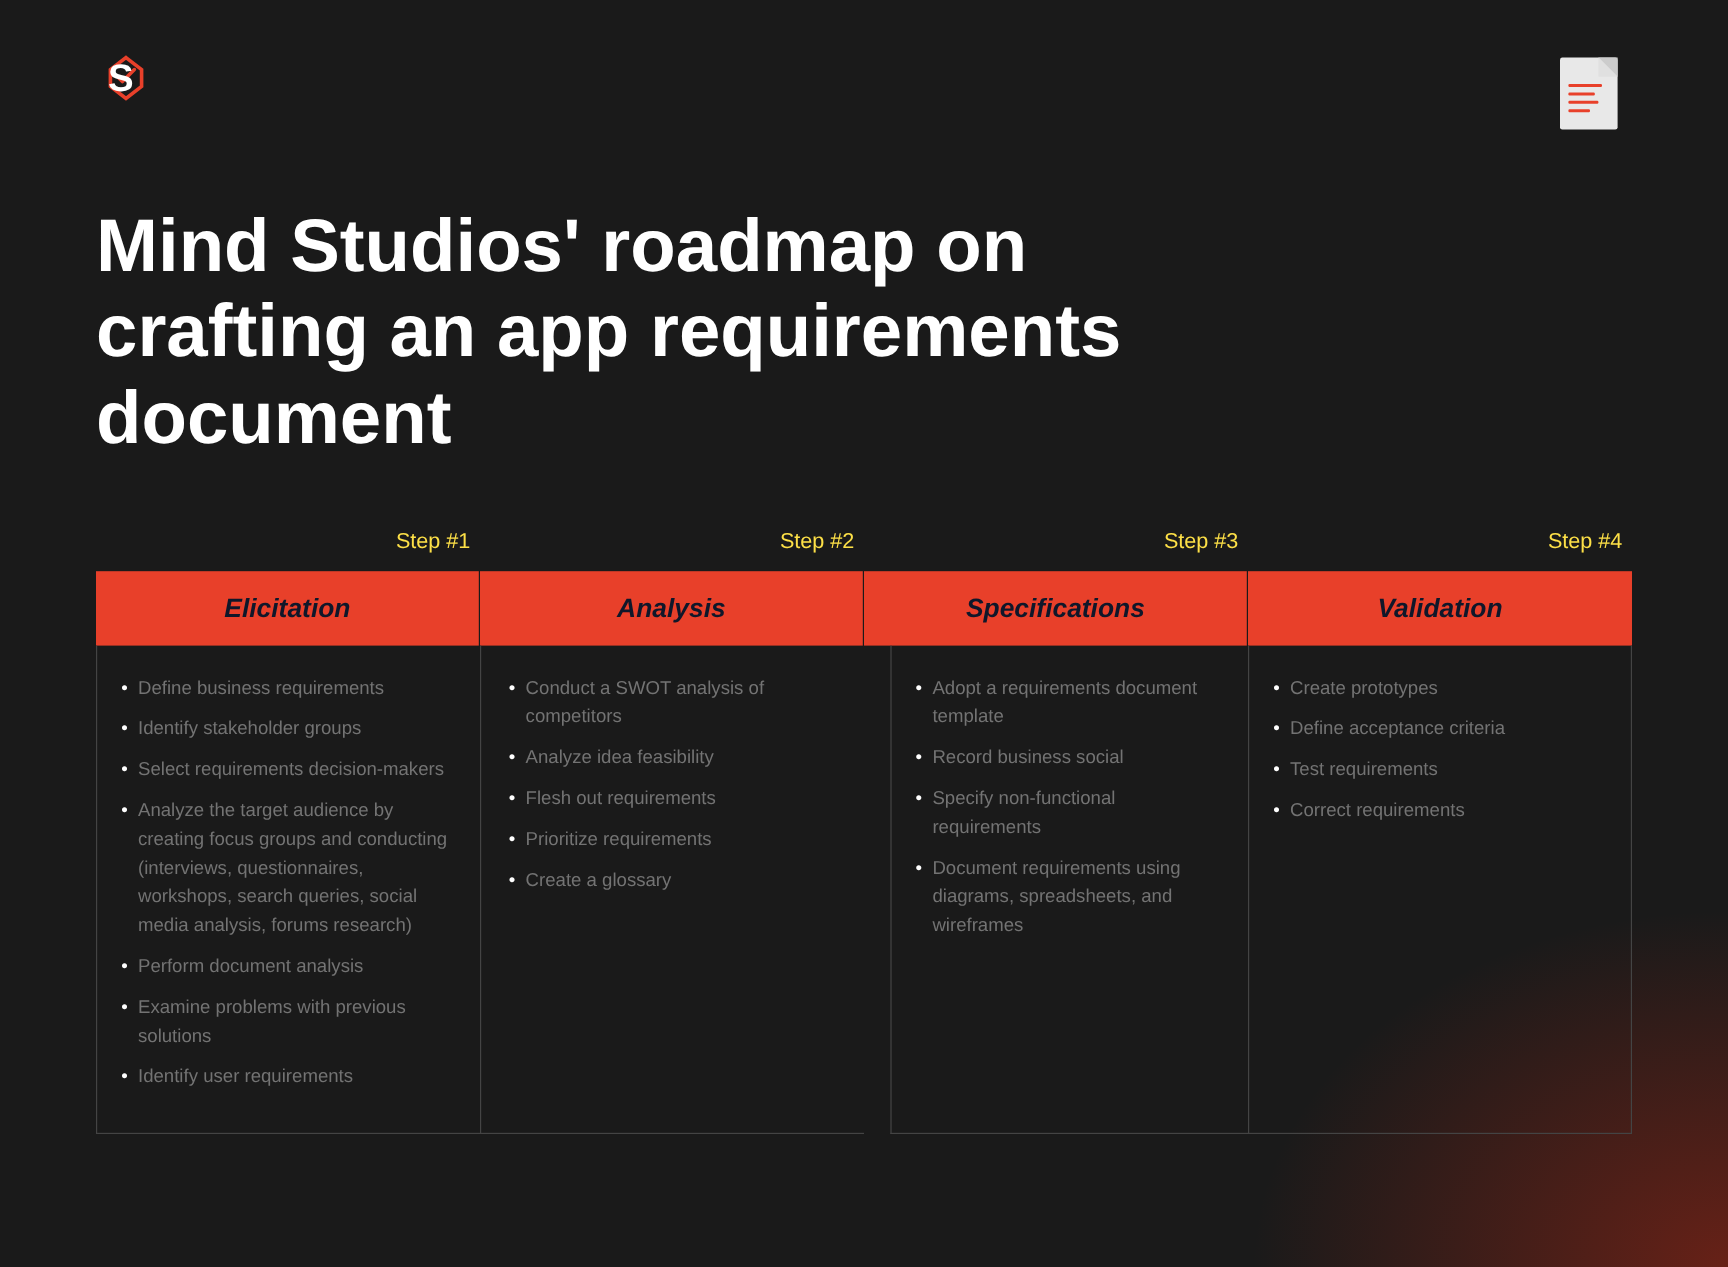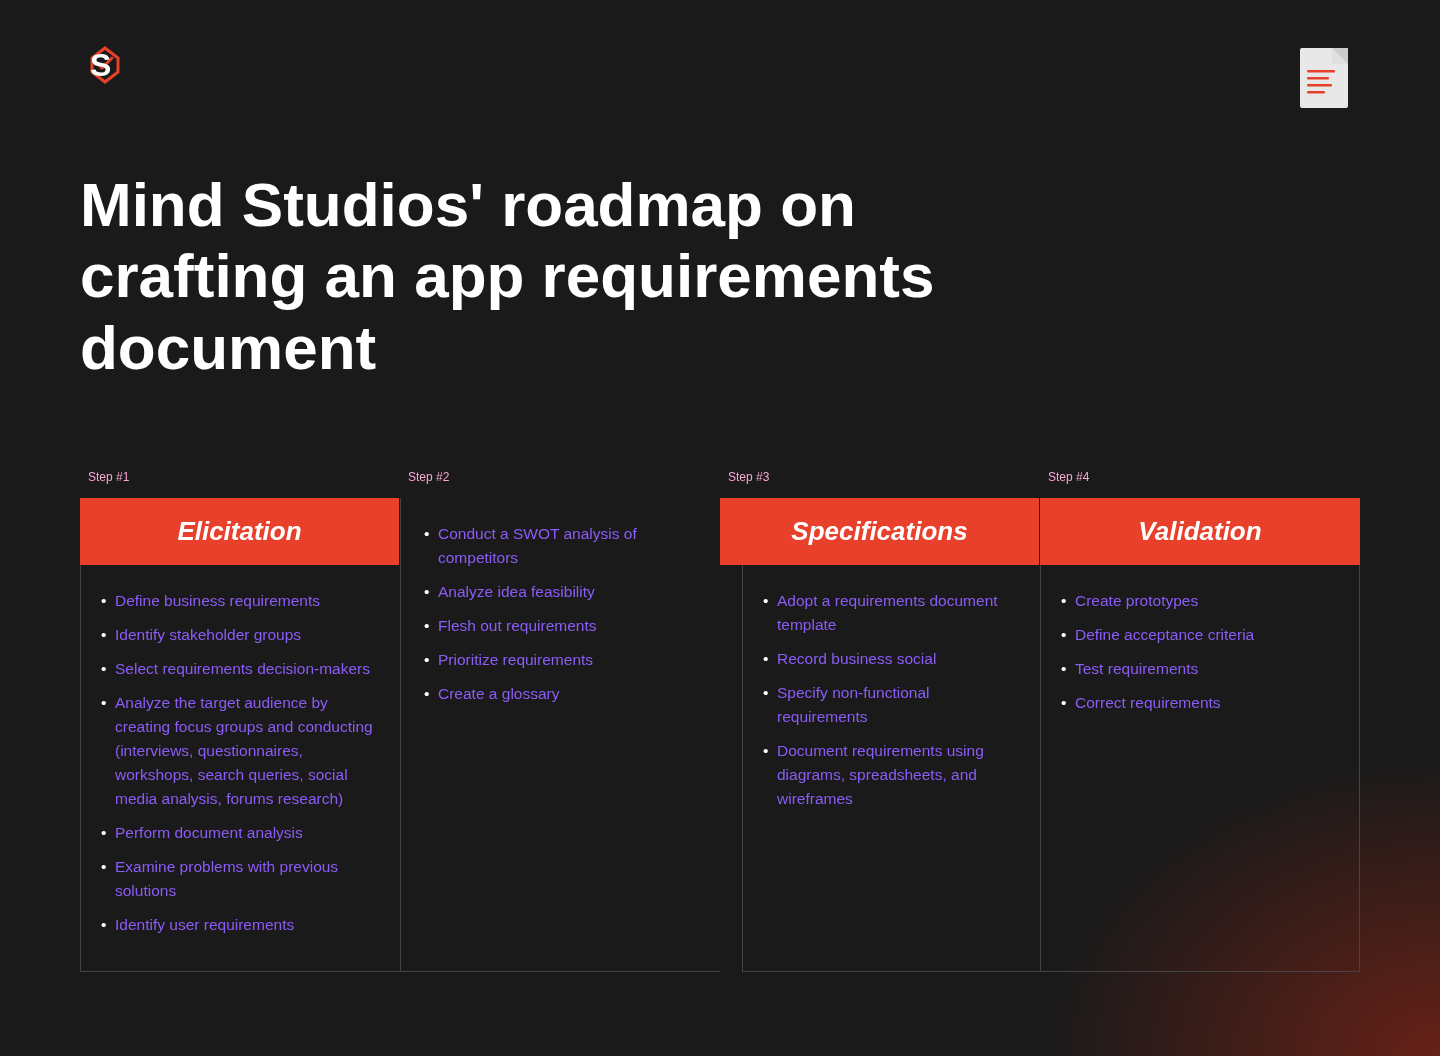--- a/index.html
+++ b/index.html
@@ -43,70 +43,70 @@
       height: 50px;
     }
 
     
     .main-title {
       font-size: 62px;
       font-weight: 800;
       line-height: 1.15;
       color: #ffffff;
       max-width: 900px;
-      margin-bottom: 87px;
+      margin-bottom: 57px;
     }
 
     
     .steps-grid {
       display: grid;
       grid-template-columns: repeat(4, 1fr);
       gap: 0;
     }
 
     .step-column {
       display: flex;
       flex-direction: column;
     }
 
     .step-label {
-      text-align: left;
-      color: #f9a8d4;
-      font-size: 12px;
+      text-align: right;
+      color: #fde047;
+      font-size: 18px;
       margin-bottom: 14px;
       padding: 0 8px;
     }
 
     .step-header {
       background-color: #e8402a;
       padding: 18px 12px;
       text-align: center;
-      font-size: 26px;
+      font-size: 22px;
       font-weight: 800;
-      color: #ffffff;
+      color: #0f172a;
       font-style: italic;
     }
 
     .step-content {
       border: 1px solid #444444;
       border-top: none;
       padding: 24px 20px;
       flex: 1;
       min-height: 400px;
     }
 
     .step-content ul {
       list-style: none;
       padding: 0;
     }
 
     .step-content ul li {
       font-size: 15.5px;
       line-height: 1.55;
-      color: #8b5cf6;
+      color: #737373;
       margin-bottom: 10px;
       padding-left: 14px;
       position: relative;
     }
 
     .step-content ul li::before {
       content: '•';
       position: absolute;
       left: 0;
       color: #ffffff;
@@ -181,20 +181,21 @@
             <li>Select requirements decision-makers</li>
             <li>Analyze the target audience by creating focus groups and conducting (interviews, questionnaires, workshops, search queries, social media analysis, forums research)</li>
             <li>Perform document analysis</li>
             <li>Examine problems with previous solutions</li>
             <li>Identify user requirements</li>
           </ul>
         </div>
       </div>
       <div class="step-column">
         <div class="step-label">Step #2</div>
+        <div class="step-header">Analysis</div>
         <div class="step-content" style="border-top: none; border-right: none; border-bottom: 1px solid rgb(68, 68, 68); border-left: 1px solid rgb(68, 68, 68); border-image: initial; padding-left: 23px;">
           <ul>
             <li>Conduct a SWOT analysis of competitors</li>
             <li>Analyze idea feasibility</li>
             <li>Flesh out requirements</li>
             <li>Prioritize requirements</li>
             <li>Create a glossary</li>
           </ul>
         </div>
       </div>

